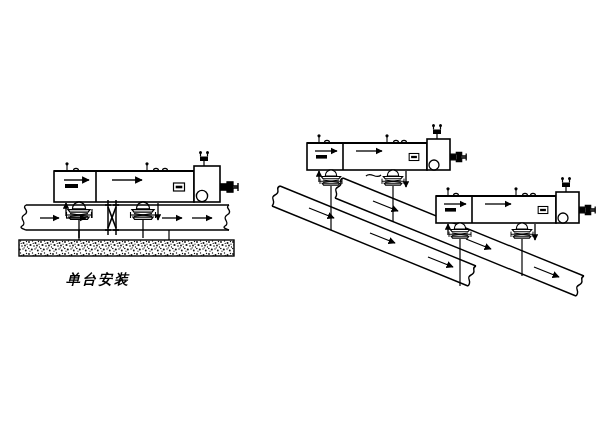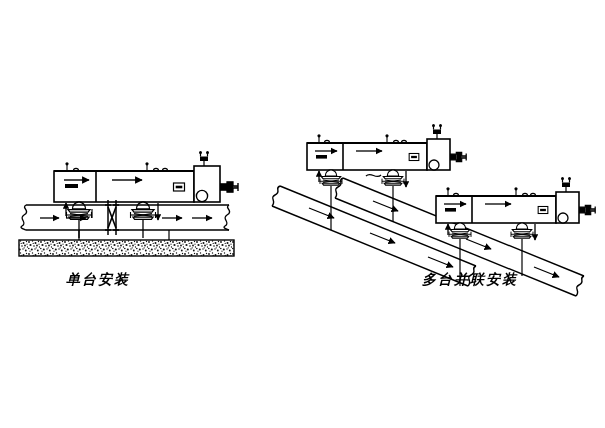--- a/index.html
+++ b/index.html
@@ -375,16 +375,15 @@
       </g>
       <line x1="518" y1="239" x2="518" y2="276" stroke="#000" stroke-width="1.2"></line>
       <line x1="531" y1="224" x2="531" y2="240" stroke="#000" stroke-width="1.3" marker-end="url(#arrowTick)"></line>
     </g>
   </g>
 
 </svg>
 
 <div class="caption-layer">
   <div class="caption caption-left">单台安装</div>
-  <div class="caption caption-right">多台并联安装</div>
 </div>
 
 </div>
 
 </body></html>

